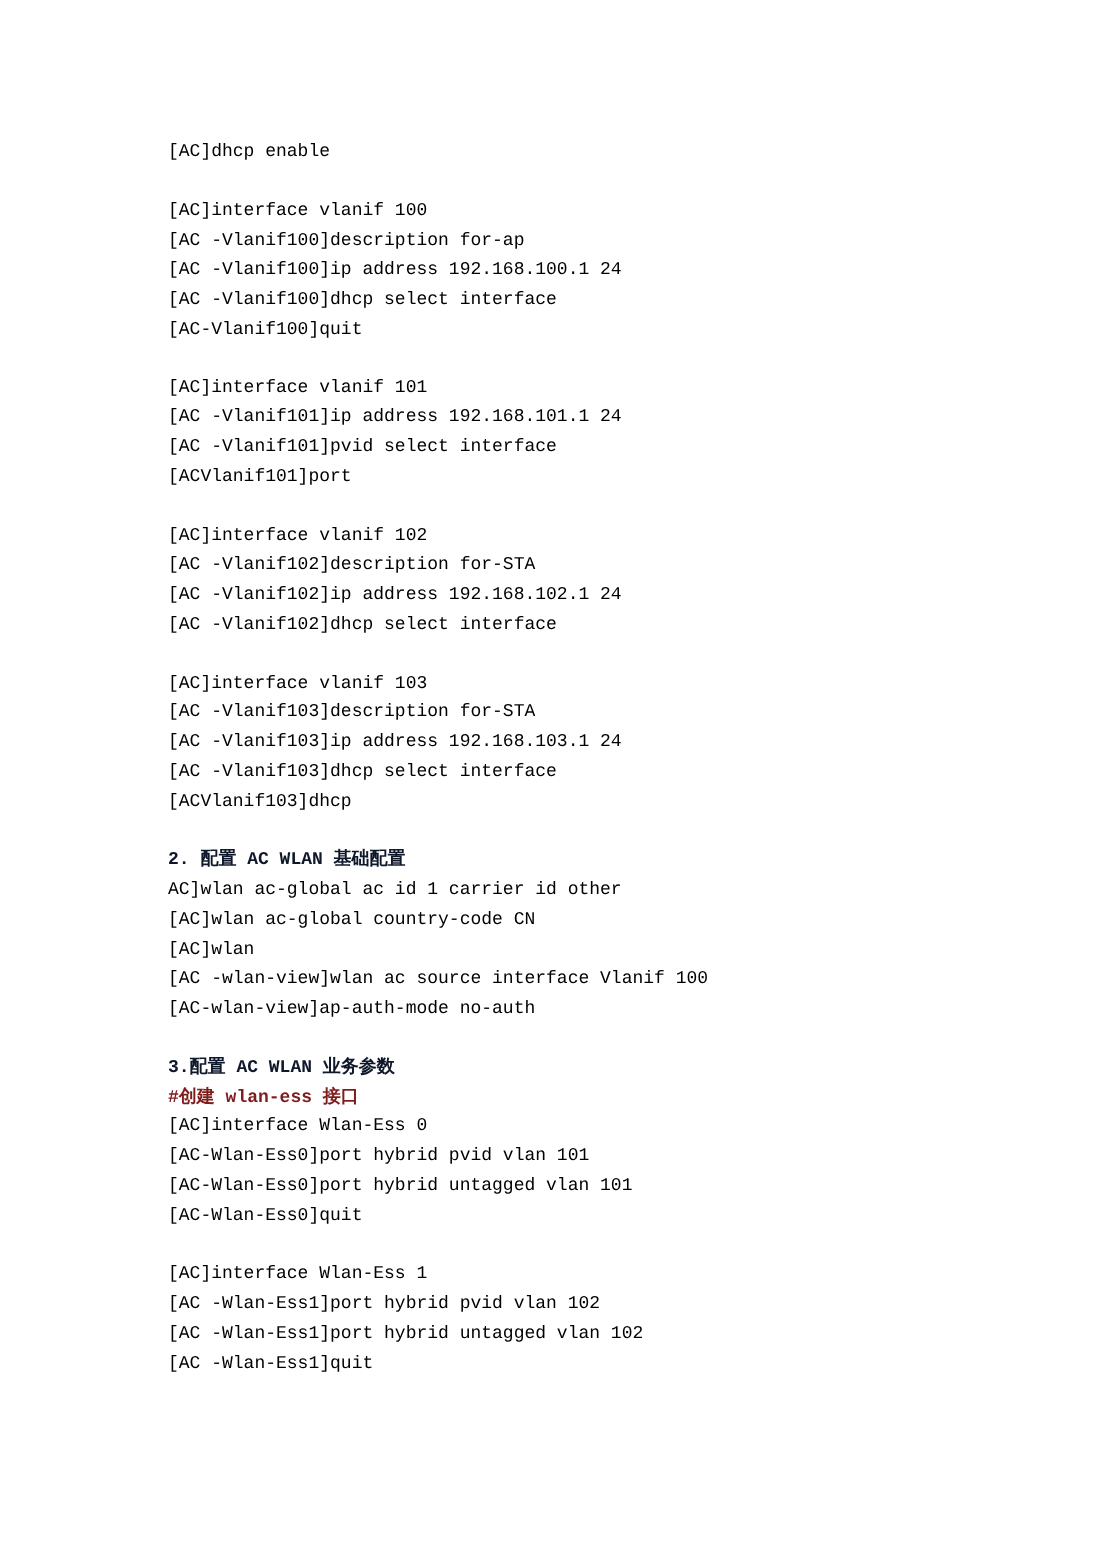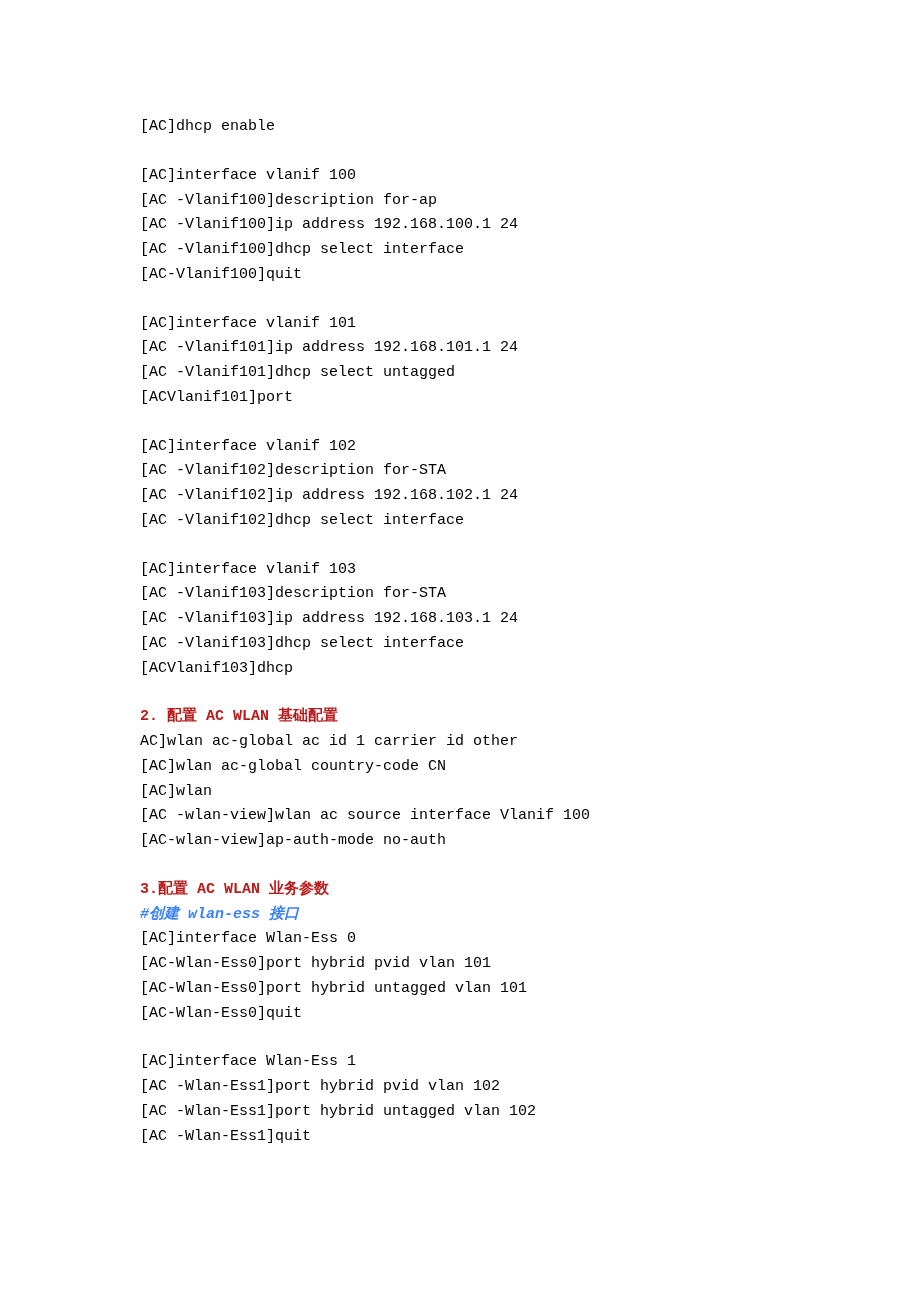--- a/index.html
+++ b/index.html
@@ -18,26 +18,25 @@
     padding: 115px 140px 80px 140px;
   }
   .blk {
     margin-bottom: 24px;
   }
   .line {
     white-space: pre;
   }
   .heading {
     font-weight: bold;
-    color: #b91c1c;
+    color: #0f172a;
   }
   .subheading {
     font-weight: bold;
-    color: #3b82f6;
-    font-style: italic;
+    color: #7f1d1d;
   }
 </style>
 </head>
 <body>
 
 <div class="page">
 
   <div class="blk">
     <div class="line">[AC]dhcp enable</div>
   </div>
@@ -46,21 +45,21 @@
     <div class="line">[AC]interface vlanif 100</div>
     <div class="line">[AC -Vlanif100]description for-ap</div>
     <div class="line">[AC -Vlanif100]ip address 192.168.100.1 24</div>
     <div class="line">[AC -Vlanif100]dhcp select interface</div>
     <div class="line">[AC-Vlanif100]quit</div>
   </div>
 
   <div class="blk">
     <div class="line">[AC]interface vlanif 101</div>
     <div class="line">[AC -Vlanif101]ip address 192.168.101.1 24</div>
-    <div class="line">[AC -Vlanif101]dhcp select untagged</div>
+    <div class="line">[AC -Vlanif101]pvid select interface</div>
     <div class="line">[ACVlanif101]port</div>
   </div>
 
   <div class="blk">
     <div class="line">[AC]interface vlanif 102</div>
     <div class="line">[AC -Vlanif102]description for-STA</div>
     <div class="line">[AC -Vlanif102]ip address 192.168.102.1 24</div>
     <div class="line">[AC -Vlanif102]dhcp select interface</div>
   </div>
 

